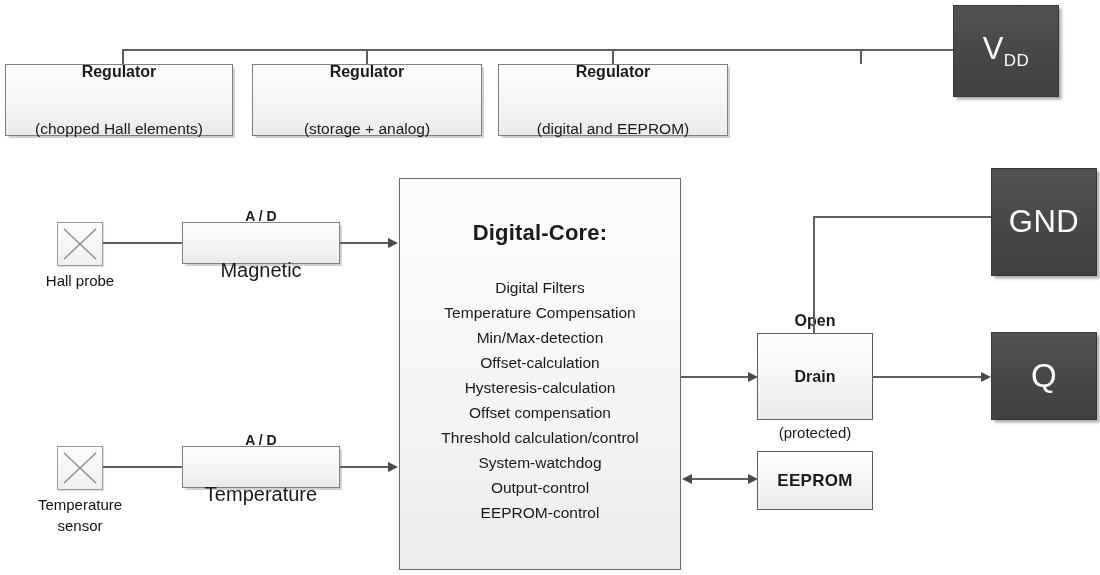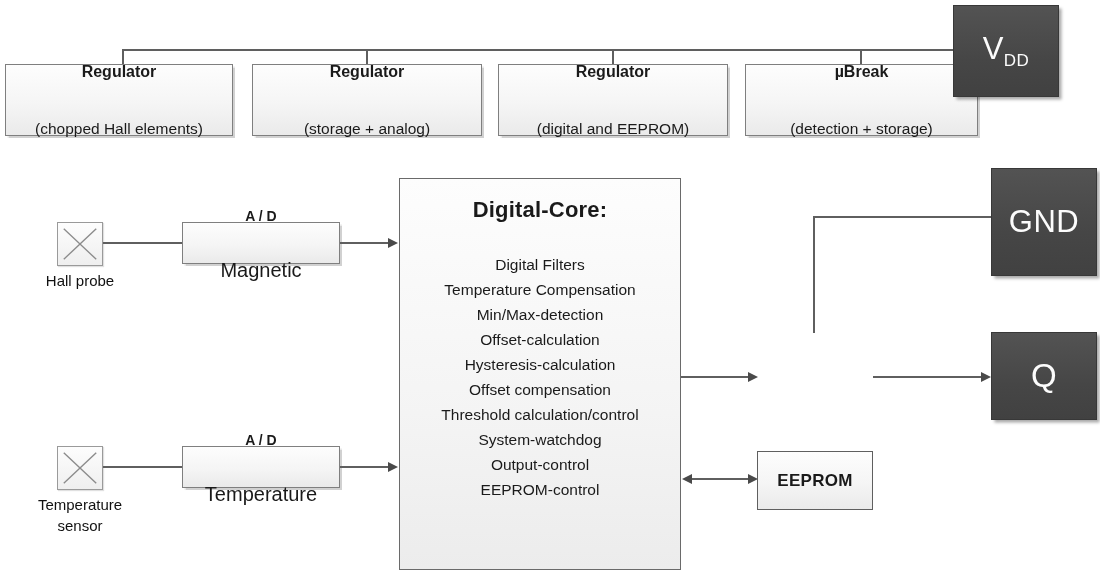--- a/index.html
+++ b/index.html
@@ -47,21 +47,21 @@
   }
   .pin-text{font-size:31px; letter-spacing:0.5px;}
   .pin-text-q{font-size:33px;}
   .pin-sub{font-size:17px; vertical-align:-7px;}
   
   .core-box{
     position:absolute; left:399px; top:178px; width:282px; height:392px;
     background:linear-gradient(180deg,#fdfdfd 0%,#f4f4f4 60%,#ececec 100%);
     border:1.4px solid #6a6a6a;
     display:flex; flex-direction:column; align-items:center;
-    padding-top:16px; text-align:center;
+    padding-top:39px; text-align:center;
   }
   .core-title{font-size:22px; font-weight:bold; line-height:30px; margin-bottom:27px; letter-spacing:0.2px;}
   .core-items{display:contents;}
   .core-item{font-size:15.5px; line-height:25px; white-space:nowrap;}
   .sub-s{font-size:11px; vertical-align:-3px;}
   
   .adc-title{font-weight:bold; font-size:14px; line-height:20px;}
   .adc-sub{font-size:20px; line-height:20px;}
   
   .sensor-box{
@@ -94,24 +94,20 @@
     <div class="box-title">Regulator</div>
     <div class="box-sub">(chopped Hall elements)</div>
   </div>
   <div class="box-light" style="left:252px; top:64px; width:230px; height:72px;">
     <div class="box-title">Regulator</div>
     <div class="box-sub">(storage + analog)</div>
   </div>
   <div class="box-light" style="left:498px; top:64px; width:230px; height:72px;">
     <div class="box-title">Regulator</div>
     <div class="box-sub">(digital and EEPROM)</div>
-  </div>
-  <div class="box-light" style="left:745px; top:64px; width:233px; height:72px;">
-    <div class="box-title">µBreak</div>
-    <div class="box-sub">(detection + storage)</div>
   </div>
 
   <div class="box-dark" style="left:953px; top:5px; width:106px; height:92px;">
     <span class="pin-text"><span>V</span><span class="pin-sub">DD</span></span>
   </div>
 
   <div class="sensor-box" style="left:57px; top:222px;">
     <span><svg viewBox="0 0 46 44">
           <line x1="6" y1="6" x2="40" y2="38" stroke="#8b8b8b" stroke-width="1.4"></line>
           <line x1="40" y1="6" x2="6" y2="38" stroke="#8b8b8b" stroke-width="1.4"></line>
@@ -147,20 +143,25 @@
   <div class="arrow-right" style="left:388px; top:461.5px;"></div>
 
   <div class="core-box">
     <div class="core-title">Digital-Core:</div>
     <div class="core-items"><div class="core-item">Digital Filters</div><div class="core-item">Temperature Compensation</div><div class="core-item">Min/Max-detection</div><div class="core-item">Offset-calculation</div><div class="core-item">Hysteresis-calculation</div><div class="core-item">Offset compensation</div><div class="core-item">Threshold calculation/control</div><div class="core-item">System-watchdog</div><div class="core-item">Output-control</div><div class="core-item">EEPROM-control</div></div>
   </div>
 
   <div class="h-line" style="left:681px; top:376px; width:67px;"></div>
   <div class="arrow-right" style="left:748px; top:371.5px;"></div>
 
+  <div class="box-light" style="left:757px; top:333px; width:116px; height:87px; box-shadow:none; border-color:#5f5f5f;">
+    <div class="od-line">Open</div>
+    <div class="od-line">Drain</div>
+    <div class="od-prot">(protected)</div>
+  </div>
 
   <div class="v-line" style="left:813.2px; top:216px; height:117px;"></div>
   <div class="h-line" style="left:813.2px; top:216px; width:178px;"></div>
   <div class="box-dark" style="left:991px; top:168px; width:106px; height:108px;">
     <span class="pin-text">GND</span>
   </div>
 
   <div class="h-line" style="left:873px; top:376px; width:110px;"></div>
   <div class="arrow-right" style="left:981px; top:371.5px;"></div>
   <div class="box-dark" style="left:991px; top:332px; width:106px; height:88px;">

